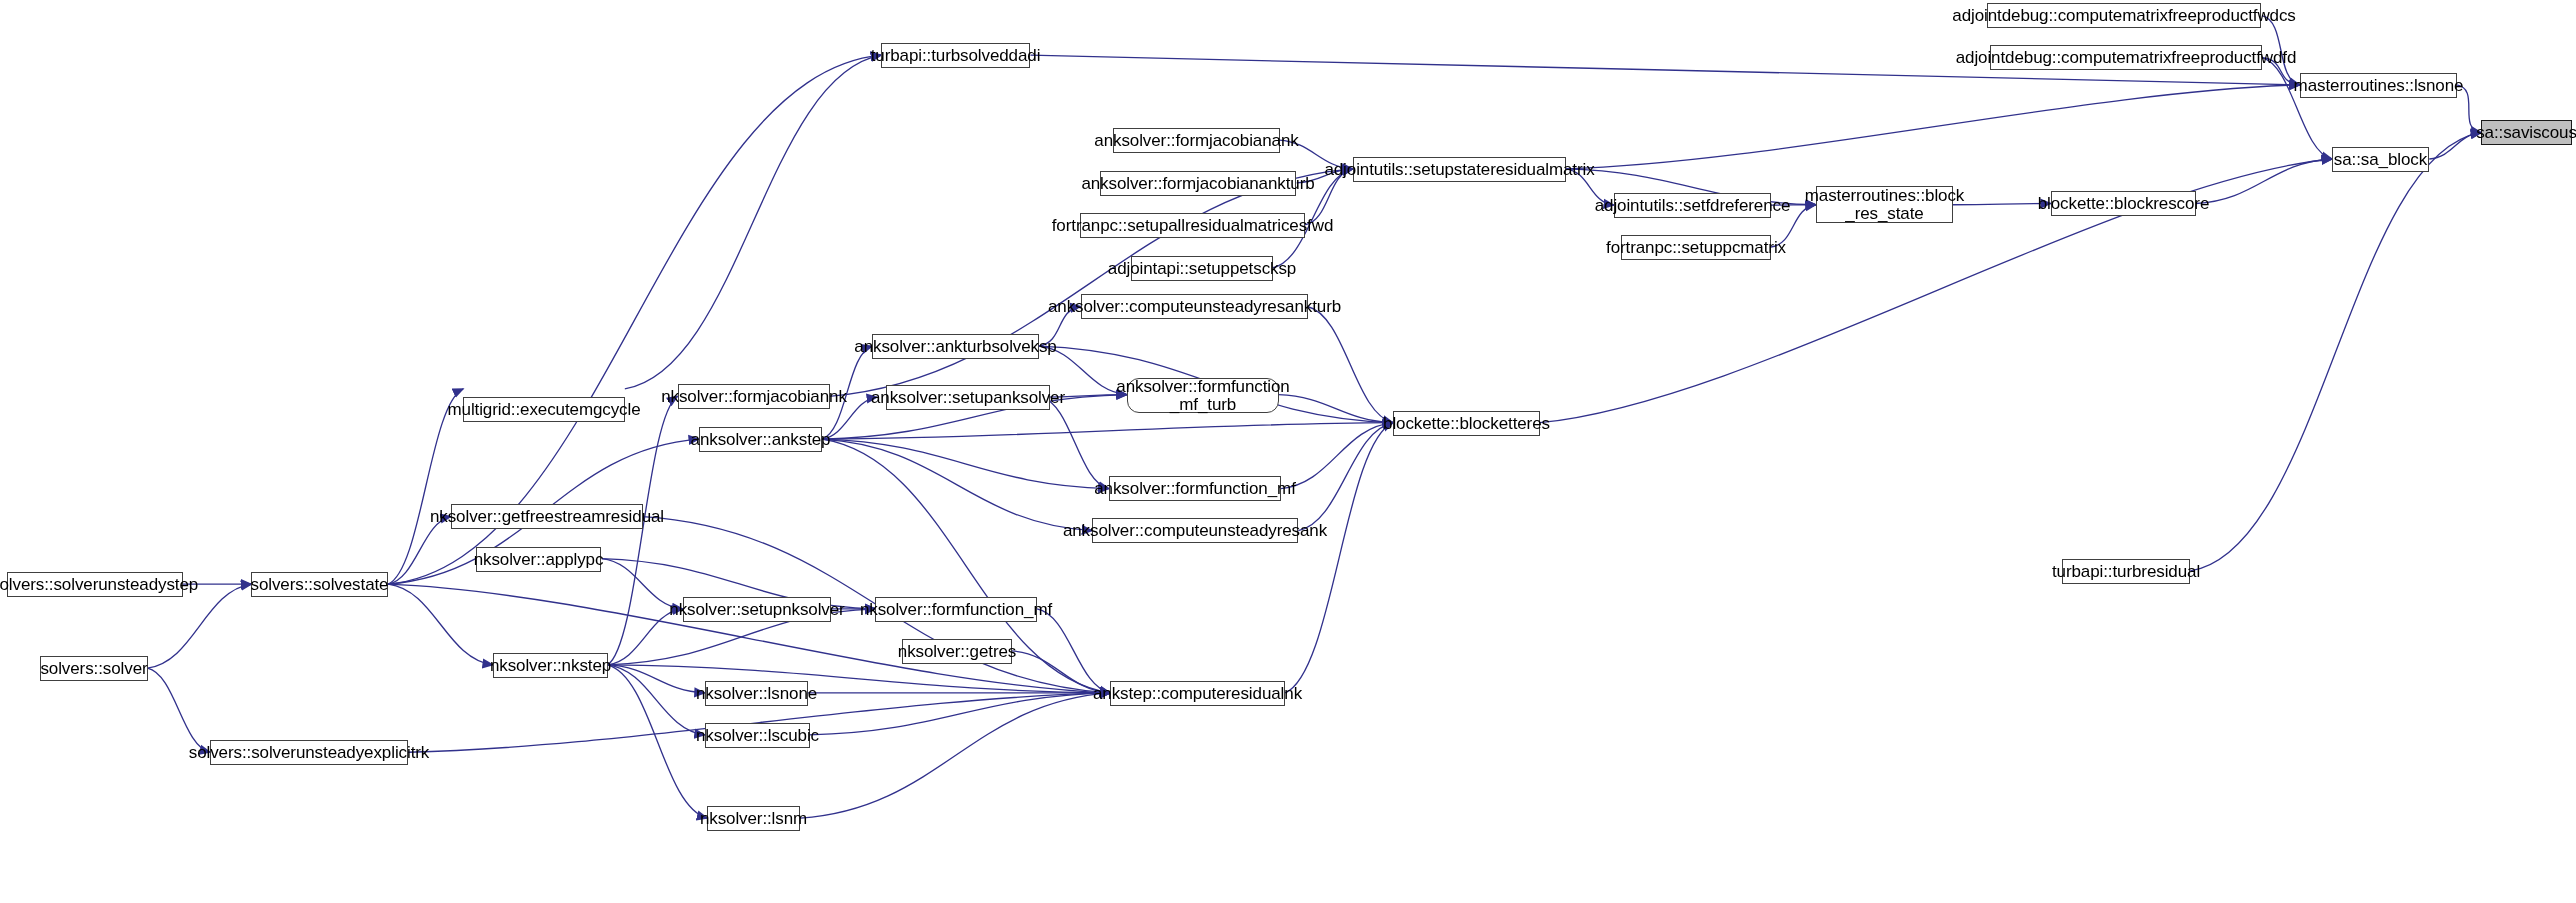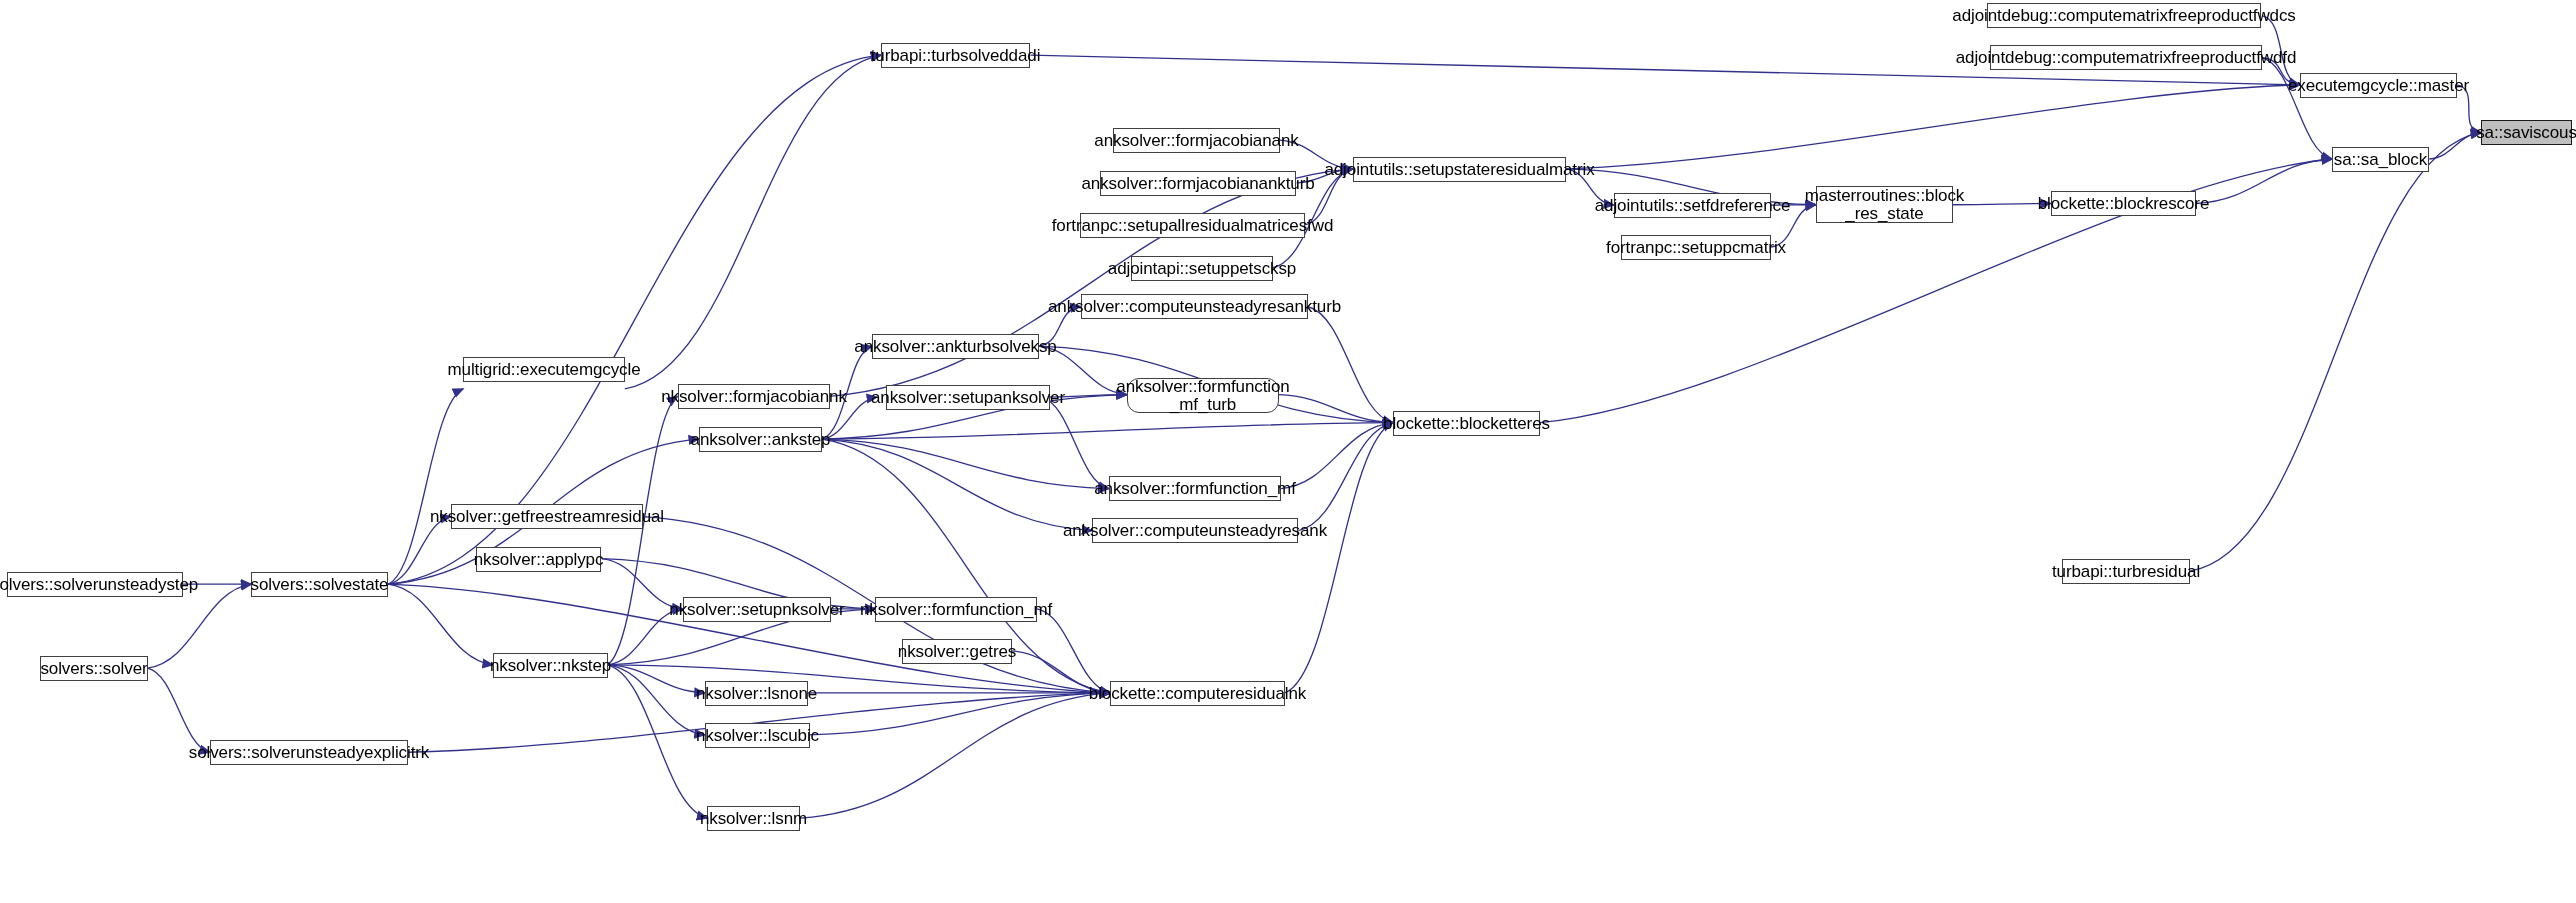--- a/index.html
+++ b/index.html
@@ -109,21 +109,21 @@
         <path d="M2980,103 C3010,107.466 2980,156.534 3010,161" marker-end="url(#arw)"></path>
         <path d="M2947,193 C2977,190.536 2980,163.464 3010,161" marker-end="url(#arw)"></path>
         <path d="M2657,693 C2815.85,668.5 2851.15,185.5 3010,161" marker-end="url(#arw)"></path>
       </g>
   </svg>
   <div id="node-layer">
       <div class="node" style="left: 6.6px; top: 572px; width: 176px; height: 25px;">solvers::solverunsteadystep</div>
       <div class="node" style="left: 40px; top: 656px; width: 108px; height: 25px;">solvers::solver</div>
       <div class="node" style="left: 210px; top: 740px; width: 198px; height: 25px;">solvers::solverunsteadyexplicitrk</div>
       <div class="node" style="left: 251px; top: 572px; width: 137px; height: 25px;">solvers::solvestate</div>
-      <div class="node" style="left: 463px; top: 357px; width: 162px; height: 25px;">multigrid::executemgcycle</div>
+      <div class="node" style="left: 463px; top: 397px; width: 162px; height: 25px;">multigrid::executemgcycle</div>
       <div class="node" style="left: 451px; top: 504px; width: 192px; height: 25px;">nksolver::getfreestreamresidual</div>
       <div class="node" style="left: 476px; top: 547px; width: 125px; height: 25px;">nksolver::applypc</div>
       <div class="node" style="left: 493px; top: 653px; width: 115px; height: 25px;">nksolver::nkstep</div>
       <div class="node" style="left: 678px; top: 384px; width: 152px; height: 25px;">nksolver::formjacobiannk</div>
       <div class="node" style="left: 699px; top: 427px; width: 123px; height: 25px;">anksolver::ankstep</div>
       <div class="node" style="left: 683px; top: 597px; width: 148px; height: 25px;">nksolver::setupnksolver</div>
       <div class="node" style="left: 705px; top: 681px; width: 103px; height: 25px;">nksolver::lsnone</div>
       <div class="node" style="left: 705px; top: 723px; width: 105px; height: 25px;">nksolver::lscubic</div>
       <div class="node" style="left: 707px; top: 806px; width: 93px; height: 25px;">nksolver::lsnm</div>
       <div class="node" style="left: 881px; top: 43px; width: 149px; height: 25px;">turbapi::turbsolveddadi</div>
@@ -133,29 +133,29 @@
       <div class="node" style="left: 1100px; top: 171px; width: 196px; height: 25px;">anksolver::formjacobianankturb</div>
       <div class="node" style="left: 1080px; top: 213px; width: 225px; height: 25px;">fortranpc::setupallresidualmatricesfwd</div>
       <div class="node" style="left: 1131px; top: 256px; width: 142px; height: 25px;">adjointapi::setuppetscksp</div>
       <div class="node" style="left: 1081px; top: 294px; width: 227px; height: 25px;">anksolver::computeunsteadyresankturb</div>
       <div class="node" style="left: 1127px; top: 378px; width: 152px; height: 35px; border-radius: 12px;">anksolver::formfunction
 _mf_turb</div>
       <div class="node" style="left: 1109px; top: 476px; width: 172px; height: 25px;">anksolver::formfunction_mf</div>
       <div class="node" style="left: 1092px; top: 518px; width: 206px; height: 25px;">anksolver::computeunsteadyresank</div>
       <div class="node" style="left: 875px; top: 597px; width: 162px; height: 25px;">nksolver::formfunction_mf</div>
       <div class="node" style="left: 902px; top: 639px; width: 110px; height: 25px;">nksolver::getres</div>
-      <div class="node" style="left: 1110px; top: 681px; width: 175px; height: 25px;">blockette::computeresidualnk</div>
+      <div class="node" style="left: 1110px; top: 681px; width: 175px; height: 25px;">ankstep::computeresidualnk</div>
       <div class="node" style="left: 1353px; top: 157px; width: 213px; height: 25px;">adjointutils::setupstateresidualmatrix</div>
       <div class="node" style="left: 1614px; top: 193px; width: 157px; height: 25px;">adjointutils::setfdreference</div>
       <div class="node" style="left: 1621px; top: 235px; width: 150px; height: 25px;">fortranpc::setuppcmatrix</div>
       <div class="node" style="left: 1393px; top: 411px; width: 147px; height: 25px;">blockette::blocketteres</div>
       <div class="node" style="left: 1816px; top: 186px; width: 137px; height: 37px;">masterroutines::block
 _res_state</div>
       <div class="node" style="left: 2051px; top: 191px; width: 145px; height: 25px;">blockette::blockrescore</div>
       <div class="node" style="left: 2062px; top: 559px; width: 128px; height: 25px;">turbapi::turbresidual</div>
       <div class="node" style="left: 1987px; top: 3.3px; width: 274px; height: 25px;">adjointdebug::computematrixfreeproductfwdcs</div>
       <div class="node" style="left: 1990px; top: 45px; width: 272px; height: 25px;">adjointdebug::computematrixfreeproductfwdfd</div>
-      <div class="node" style="left: 2300px; top: 73px; width: 157px; height: 25px;">executemgcycle::master</div>
+      <div class="node" style="left: 2300px; top: 73px; width: 157px; height: 25px;">masterroutines::lsnone</div>
       <div class="node" style="left: 2332px; top: 147px; width: 97px; height: 25px;">sa::sa_block</div>
       <div class="node hl" style="left: 2481px; top: 120px; width: 91px; height: 25px;">sa::saviscous</div>
     </div>
 </div>
 
 
 </body></html>

